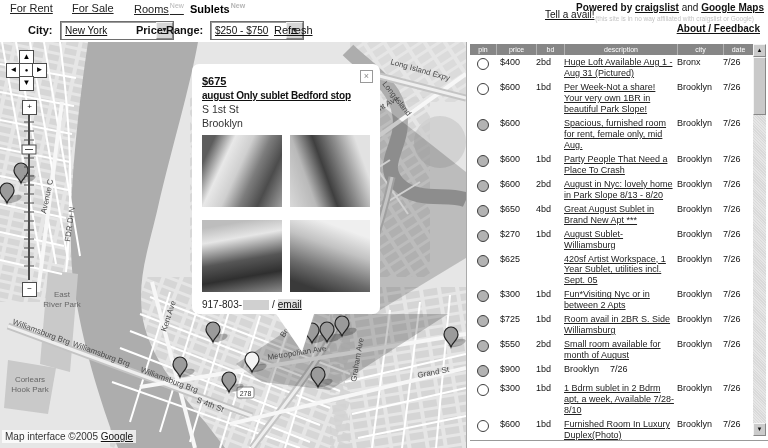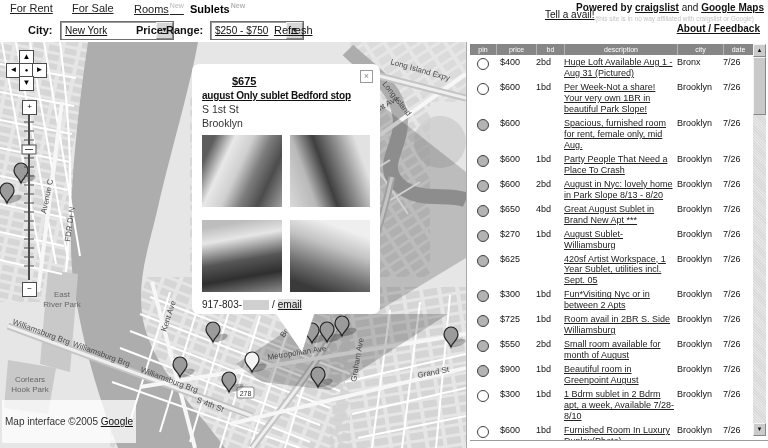--- a/index.html
+++ b/index.html
@@ -26,33 +26,33 @@
   #about-link{position:absolute;right:8px;top:23px;font-size:10px;font-weight:bold;text-decoration:underline;cursor:pointer;}
   
   #map{position:absolute;left:0;top:42px;width:466px;height:406px;background:#e6e6e6;outline:1px solid #aaa;}
   #mapsvg{position:absolute;left:0;top:0;}
   .mlbl{font-family:"Liberation Sans",sans-serif;font-size:8px;fill:#4a4a4a;}
   .plbl{font-family:"Liberation Sans",sans-serif;font-size:8px;fill:#666;text-anchor:middle;}
   .street{stroke:#ffffff;stroke-width:2;fill:none;}
   .road{stroke:#f7f7f7;stroke-width:4;fill:none;}
   .hwy{stroke:#c4c4c4;stroke-width:7;fill:none;}
   .hwycore{stroke:#efefef;stroke-width:3;fill:none;}
-  .attr{position:absolute;bottom:5px;font-size:10px;color:#333;background:rgba(255,255,255,.75);padding:16px 3px;white-space:nowrap;}
+  .attr{position:absolute;bottom:5px;font-size:10px;color:#333;background:rgba(255,255,255,.75);padding:1px 3px;white-space:nowrap;}
   #attr-left{left:2px;} #attr-right{right:2px;}
   #attr-left a{text-decoration:underline;cursor:pointer;}
   
   .panbtn{position:absolute;width:13px;height:13px;background:#fff;border:1px solid #4c4c4c;
           font-size:8px;line-height:12px;text-align:center;color:#000;cursor:pointer;z-index:3;}
   .zslider{position:absolute;z-index:3;cursor:pointer;}
   
   #popup{position:absolute;left:192px;top:22px;width:188px;height:250px;background:#fff;
          border-radius:7px;z-index:4;padding:7px 10px;box-sizing:border-box;}
   #popup-close{position:absolute;top:6px;right:7px;width:11px;height:11px;border:1px solid #999;
                color:#888;font-size:9px;line-height:10px;text-align:center;cursor:pointer;}
-  #popup-price{font-size:11px;font-weight:bold;text-decoration:underline;cursor:pointer;display:inline-block;margin-left:30px;}
+  #popup-price{font-size:11px;font-weight:bold;text-decoration:underline;cursor:pointer;display:inline-block;}
   #popup-title{font-size:10px;font-weight:bold;text-decoration:underline;cursor:pointer;display:block;margin-top:1px;letter-spacing:-.2px;}
   .popup-line{font-size:10.5px;color:#333;margin-top:2px;}
   #photo-grid{margin-top:6px;display:grid;grid-template-columns:80px 80px;grid-column-gap:8px;grid-row-gap:13px;}
   .photo{width:80px;height:72px;}
   .photo.p1{background:linear-gradient(115deg,#5d5d5d 12%,#e8e8e8 30%,#cfcfcf 46%,#7d7d7d 62%,#4c4c4c 78%,#a0a0a0);}
   .photo.p2{background:linear-gradient(250deg,#e2e2e2 15%,#8e8e8e 35%,#3f3f3f 55%,#b9b9b9 75%,#d9d9d9);}
   .photo.p3{background:linear-gradient(170deg,#bdbdbd 10%,#e6e6e6 28%,#565656 55%,#2f2f2f 75%,#8c8c8c);}
   .photo.p4{background:linear-gradient(200deg,#efefef 18%,#c2c2c2 40%,#6b6b6b 68%,#3a3a3a 88%);}
   #phone-row{margin-top:7px;font-size:10px;color:#222;display:flex;align-items:center;}
   .redact{display:inline-block;width:26px;height:10px;background:#d0d0d0;margin:0 3px 0 1px;}
@@ -442,21 +442,20 @@
     <span class="cell c-price">$550</span>
     <span class="cell c-bd">2bd</span>
     <span class="cell c-desc"><a class="dlink">Small room available for month of August</a></span>
     <span class="cell c-city">Brooklyn</span>
     <span class="cell c-date">7/26</span>
   </div>
       <div class="lrow">
     <span class="cell c-pin"><span class="pin pin-gray"></span></span>
     <span class="cell c-price">$900</span>
     <span class="cell c-bd">1bd</span>
-    <span class="cell c-desc"><a class="dlink">Beautiful room in Greenpoint August</a></span>
     <span class="cell c-city">Brooklyn</span>
     <span class="cell c-date">7/26</span>
   </div>
       <div class="lrow">
     <span class="cell c-pin"><span class="pin pin-white"></span></span>
     <span class="cell c-price">$300</span>
     <span class="cell c-bd">1bd</span>
     <span class="cell c-desc"><a class="dlink">1 Bdrm sublet in 2 Bdrm apt, a week, Available 7/28-8/10</a></span>
     <span class="cell c-city">Brooklyn</span>
     <span class="cell c-date">7/26</span>

